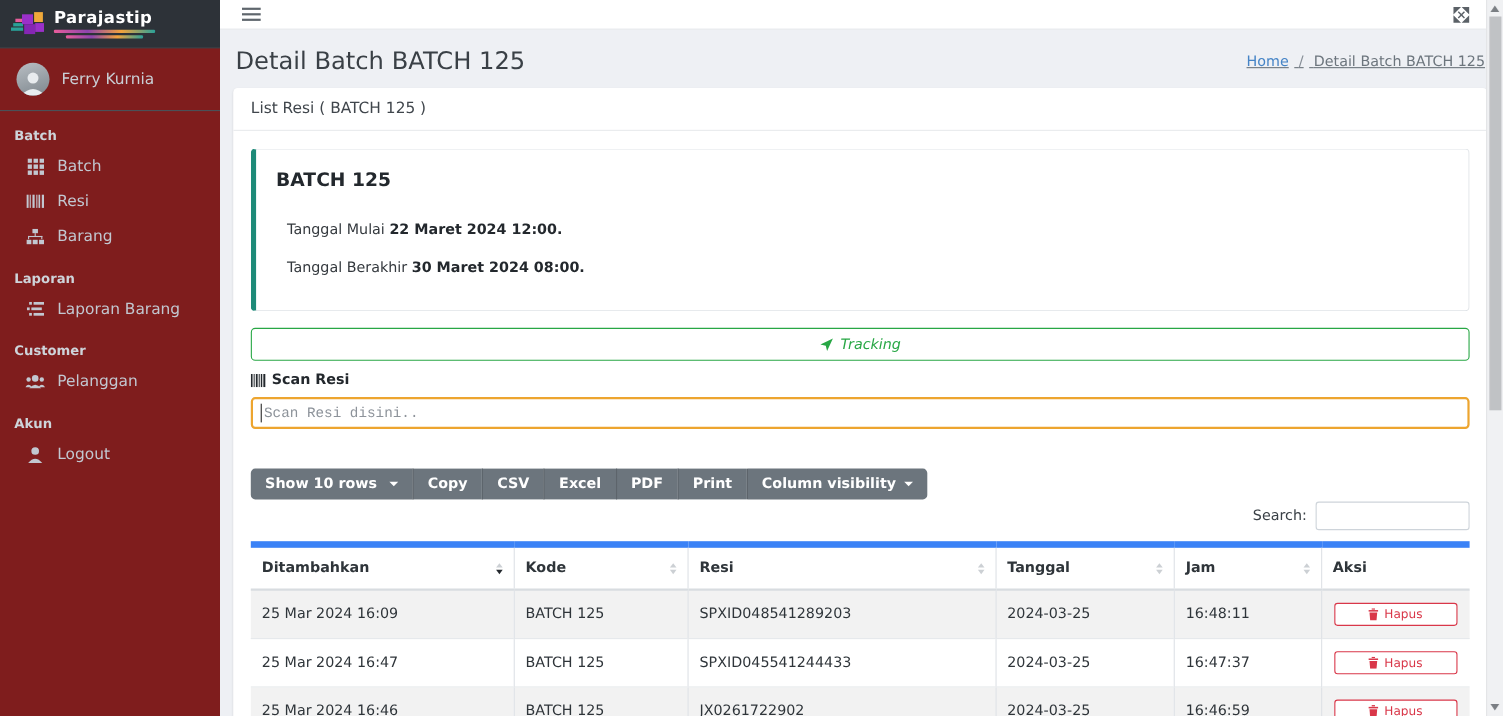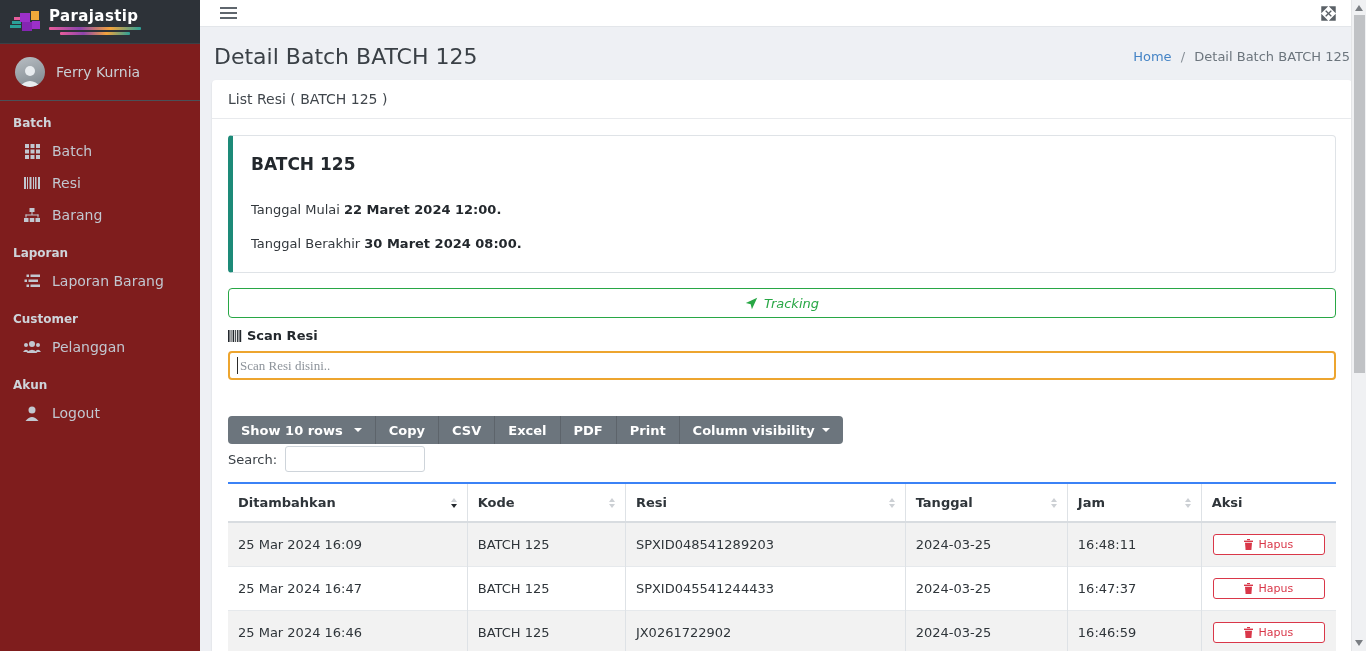--- a/index.html
+++ b/index.html
@@ -35,67 +35,67 @@
   .main { flex:1; display:flex; flex-direction:column; min-width:0; }
   .navbar { height:44px; background:#fff; border-bottom:1px solid #e3e6ea;
             display:flex; align-items:center; justify-content:space-between; padding:0 30px 0 18px; }
   .hamburger { cursor:pointer; padding:4px 2px; }
   .hamburger span { display:block; width:17px; height:2px; background:#5f666d; margin:3px 0; }
   .fullscreen { cursor:pointer; display:flex; }
 
   .content { padding:12px 14px 0 12px; }
   .content-header { display:flex; justify-content:space-between; align-items:center; padding:5px 2px 11px; }
   .page-title { font-size:22px; font-weight:400; color:#3a4046; margin:0; }
-  .breadcrumb { font-size:13px; color:#6c757d; }
+  .breadcrumb { font-size:13px; color:#6c757d;text-decoration:underline; }
   .breadcrumb a { color:#4584c6; text-decoration:none; cursor:pointer; margin-right:5px; }
   .breadcrumb .sep { margin-right:5px; color:#868e96; }
 
   .card { background:#fff; border-radius:4px; box-shadow:0 1px 2px rgba(0,0,0,.12); overflow:hidden; }
   .card-header { padding:11px 16px; font-size:14px; color:#40464c; border-bottom:1px solid #e8eaed; }
   .card-body { padding:16px; }
 
   .callout { border:1px solid #dfe3e7; border-left:5px solid #1d8a78; border-radius:4px;
              padding:16px 18px 21px; }
   .callout-title { font-size:17px; font-weight:bold; color:#23282d; margin:2px 0 28px; }
-  .callout p { font-size:13px; color:#33383d; margin:0; }
+  .callout p { font-size:13px; color:#33383d; margin:10px; }
   .callout p.first { margin-bottom:19px; }
   .callout b { color:#23282d; }
 
   .tracking-btn { margin-top:15px; width:100%; height:30px; background:#fff;
     border:1px solid #28a745; color:#28a745; border-radius:4px; font-size:13px;
     display:flex; align-items:center; justify-content:center; gap:6px; cursor:pointer;
     font-family:inherit;font-style:italic; }
 
   .scan-label { margin-top:10px; display:flex; align-items:center; gap:5px;
                 font-size:13px; font-weight:bold; color:#23282d; }
   .scan-wrap { position:relative; margin-top:8px; }
   .scan-input { width:100%; height:29px; border:2px solid #eda52f; border-radius:4px;
-                padding:0 10px; font-size:13px; color:#444; outline:none; font-family:Liberation Serif, serif; }
+                padding:0 10px; font-size:13px; color:#444; outline:none; font-family:Liberation Mono, monospace; }
   .scan-input::placeholder { color:#8d939a; }
   .caret-bar { position:absolute; left:9px; top:6px; width:1px; height:17px; background:#2b2b2b; }
 
   .dt-buttons { margin-top:36px; display:flex; }
   .dt-btn { background:#6c757d; color:#fff; font-size:13px; font-weight:600; border:none;
             padding:0 13px; height:28px; display:flex; align-items:center; gap:7px;
             cursor:pointer; font-family:inherit; }
   .dt-btn + .dt-btn { border-left:1px solid #5d646b; }
   .dt-btn:first-child { border-radius:4px 0 0 4px;gap:11px; }
   .dt-btn:last-child  { border-radius:0 4px 4px 0; }
   .caret-down { width:0; height:0; border-left:4px solid transparent;
                 border-right:4px solid transparent; border-top:4px solid #fff; }
 
-  .dt-search { display:flex; align-items:center; gap:8px;
+  .dt-search { display:flex; justify-content:flex-end; align-items:center; gap:8px;
                margin-top:2px; font-size:13px; color:#3a4046; }
   .search-input { width:140px; height:26px; border:1px solid #ced4da; border-radius:3px;
                   padding:0 8px; font-family:inherit; font-size:13px; outline:none; }
 
   table.resi { margin-top:10px; width:100%; border-collapse:collapse; font-size:13px;
                color:#2f353a; table-layout:fixed; }
   table.resi th { text-align:left; font-weight:bold; padding:11px 10px;
-                  border-top:2px solid #3b82f6; border-bottom:2px solid #d8dce0; }
+                  border-top:6px solid #3b82f6; border-bottom:2px solid #d8dce0; }
   table.resi th:not(:first-child), table.resi td:not(:first-child) { border-left:1px solid #dee2e6; }
   table.resi td { padding:11px 10px; border-top:1px solid #e6e9ec; }
   tr.odd { background:#f2f2f2; }
 
   .thx { display:flex; justify-content:space-between; align-items:center; }
   .sorter { display:flex; flex-direction:column; gap:2px; cursor:pointer; }
   .s-up { width:0; height:0; border-left:3.5px solid transparent; border-right:3.5px solid transparent;
           border-bottom:4px solid #ccd0d4; }
   .s-down { width:0; height:0; border-left:3.5px solid transparent; border-right:3.5px solid transparent;
             border-top:4px solid #ccd0d4; }

